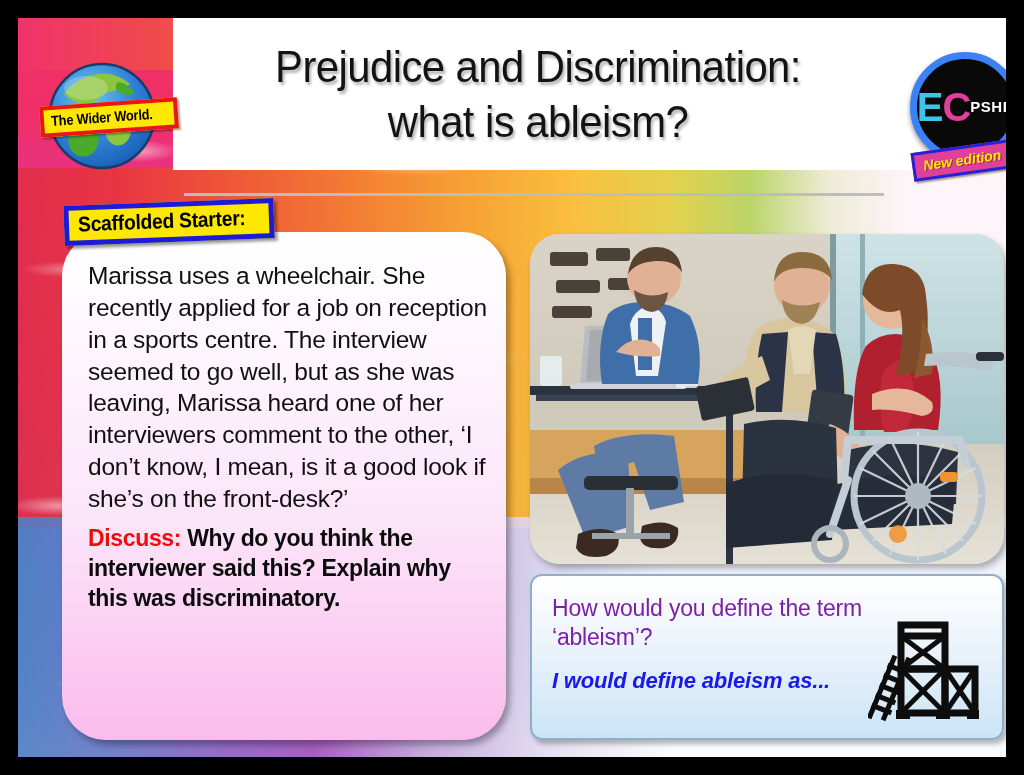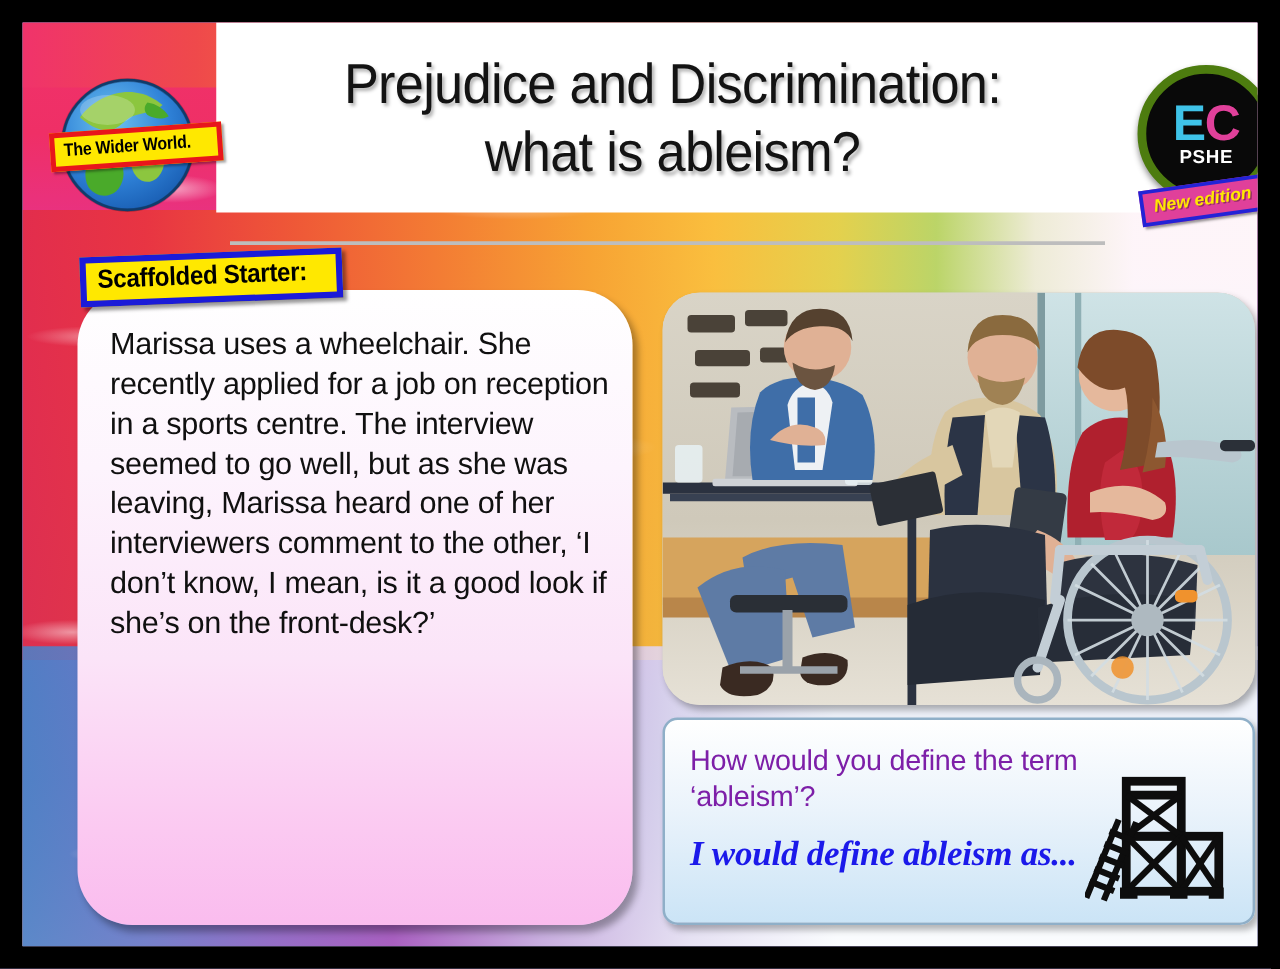--- a/index.html
+++ b/index.html
@@ -92,23 +92,23 @@
   }
   .wider-banner span{
     font-size:14.5px;font-weight:bold;color:#000;white-space:nowrap;
     transform:scaleX(.88);display:inline-block;transform-origin:left;
     letter-spacing:-.2px;
   }
   
   .ec-logo{position:absolute;left:888px;top:32px;width:108px;height:148px;z-index:5;}
   .ec-circle{
     position:absolute;left:4px;top:2px;width:96px;height:96px;border-radius:50%;
-    background:#090909;border:7px solid #4d7c0f;
+    background:#090909;border:7px solid #3b82f6;
     box-shadow:0 3px 5px rgba(0,0,0,.45);
-    display:flex;flex-direction:column;align-items:center;justify-content:center;
+    display:flex;flex-direction:row;align-items:center;justify-content:center;
   }
   .ec-letters{font-size:40px;font-weight:bold;line-height:.95;letter-spacing:-1px;}
   .ec-e{color:#3fc3e8;}
   .ec-c{color:#e0409a;}
   .ec-pshe{color:#fff;font-size:15px;font-weight:bold;letter-spacing:.5px;margin-top:-1px;}
   .new-edition{
     position:absolute;left:6px;top:96px;
     background:#e0409a;border:3px solid #2323d6;
     padding:2px 8px 3px 8px;
     transform:rotate(-8deg);
@@ -171,23 +171,22 @@
     box-sizing:border-box;
     padding:18px 20px;
     z-index:3;
   }
   .define-q{
     font-size:23px;line-height:1.25;color:#7d1fa8;
     letter-spacing:-.2px;max-width:320px;
   }
   .define-stem{
     margin-top:16px;
-    font-size:28px;font-style:italic;font-weight:bold;color:#1b19ea;
+    font-size:22px;font-style:italic;font-weight:bold;color:#1b19ea;
     letter-spacing:-.2px;
-    font-family:Liberation Serif, serif;
   }
   .scaffold-icon{position:absolute;right:22px;bottom:16px;width:112px;height:104px;}
   .scaffold-icon svg{display:block;width:100%;height:100%;}
 </style>
 </head>
 <body>
 
 <div class="slide">
 
   <div class="bg-base"></div>
@@ -234,20 +233,24 @@
       <span>New edition</span>
     </div>
   </div>
 
   <div class="starter-label">
     <span>Scaffolded Starter:</span>
   </div>
 
   <div class="pink-card">
     <div class="scenario">Marissa uses a wheelchair. She recently applied for a job on reception in a sports centre. The interview seemed to go well, but as she was leaving, Marissa heard one of her interviewers comment to the other, ‘I don’t know, I mean, is it a good look if she’s on the front-desk?’</div>
+    <div class="discuss-block">
+      <span class="discuss-word">Discuss:</span>
+      <span>Why do you think the interviewer said this? Explain why this was discriminatory.</span>
+    </div>
   </div>
 
   <div class="photo-card">
     <div class="photo">
       <svg viewBox="0 0 474 330" preserveAspectRatio="xMidYMid slice">
         <defs>
           <linearGradient id="wall" x1="0" y1="0" x2="0" y2="1">
             <stop offset="0%" stop-color="#d9d4c7"></stop>
             <stop offset="55%" stop-color="#cfc9ba"></stop>
             <stop offset="100%" stop-color="#e6e1d6"></stop>

